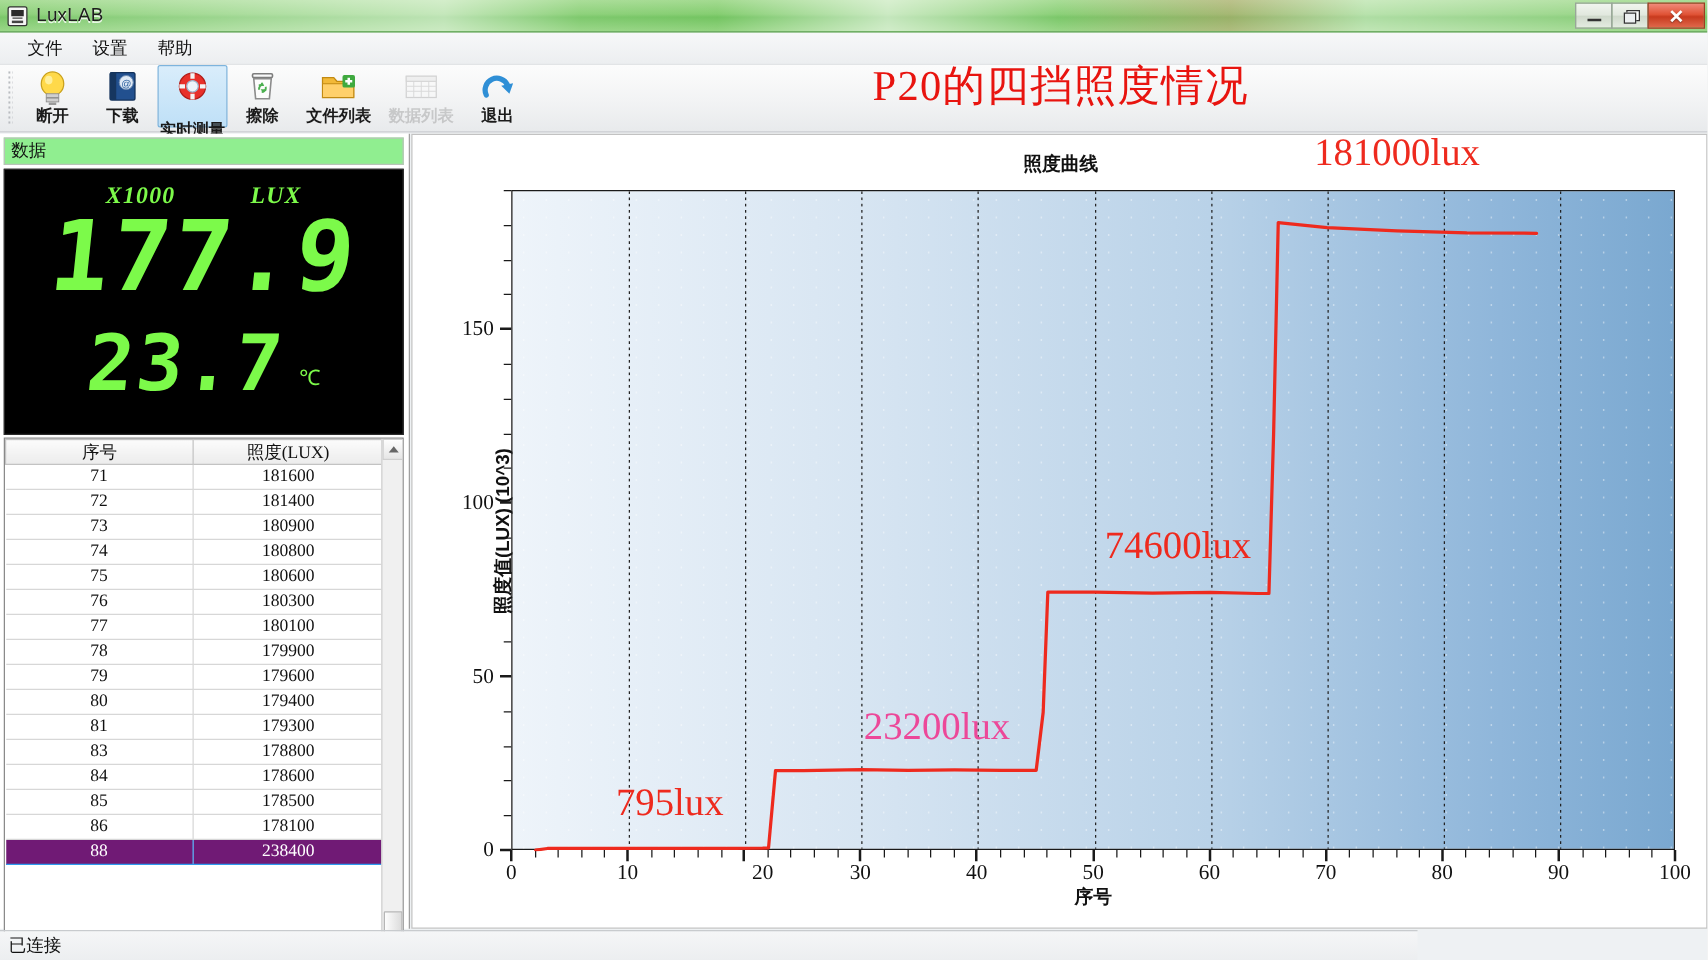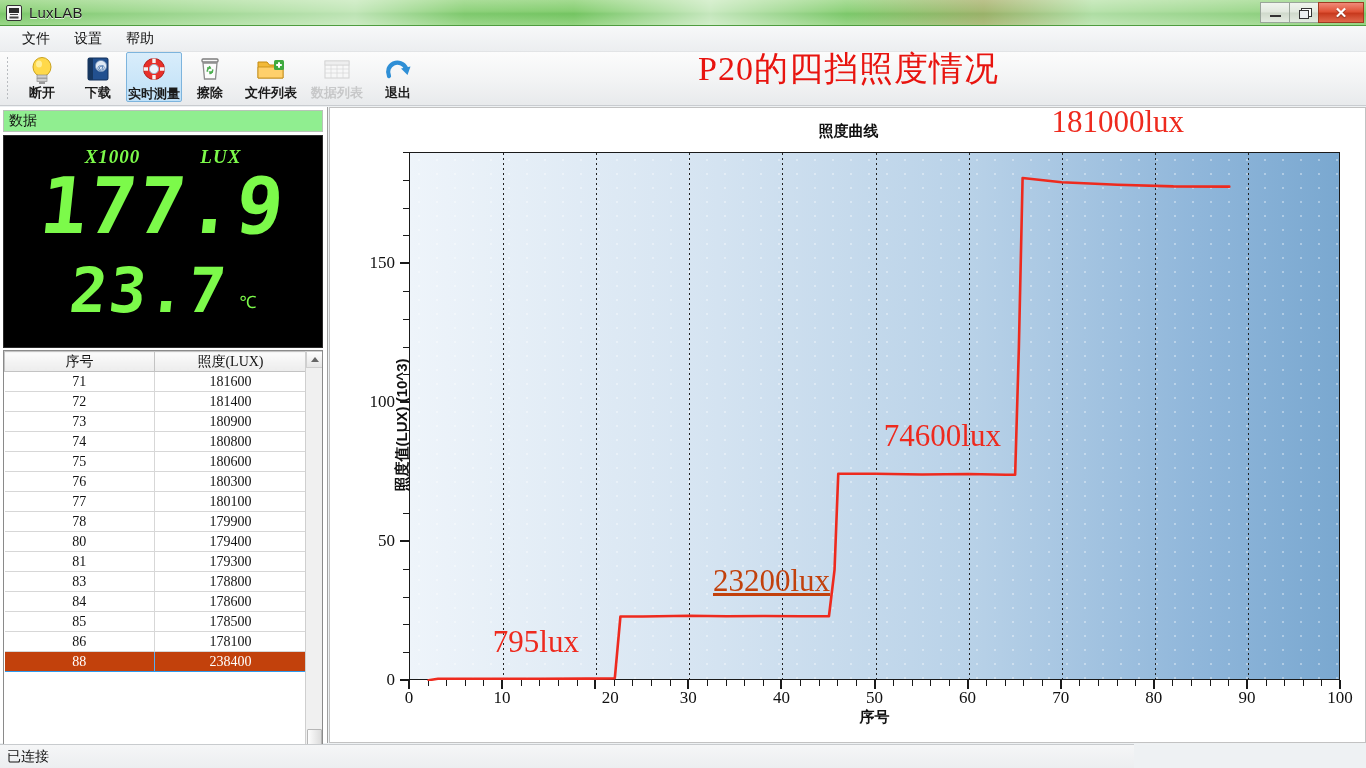--- a/index.html
+++ b/index.html
@@ -125,20 +125,21 @@
     width: 56px; height: 50px;
     display: flex; flex-direction: column; align-items: center;
     justify-content: flex-start;
     padding-top: 3px;
     position: relative;
   }
   .tb-btn.selected {
     background: linear-gradient(to bottom, #d9edfb 0%, #bfe0f7 100%);
     border: 1px solid #7db4dd;
     border-radius: 2px;
+    gap: 10px;
   }
   .tb-btn.disabled { opacity: 0.45; }
   .tb-icon { width: 32px; height: 30px; position: relative; }
   .tb-label {
     font-size: 13px; color: #1b1b1b;
     white-space: nowrap; line-height: 16px; font-weight: bold;
   }
   .tb-btn.disabled .tb-label { color: #9a9a9a; }
 
   
@@ -218,21 +219,21 @@
   table.datatable th:first-child { width: 150px; }
   table.datatable td {
     height: 20px;
     border-bottom: 1px solid #d7d7d7;
     border-right: 1px solid #d7d7d7;
     text-align: center;
     font-size: 14px; color: #111;
   }
   table.datatable td:first-child { width: 150px; }
   table.datatable tr.selected td {
-    background: #c2410c; color: #fff; border-bottom-color: #2e9bef;
+    background: #701a75; color: #fff; border-bottom-color: #2e9bef;
     border-right-color: #56aef3;
   }
   
   #tablescroll {
     position: absolute; right: 0; top: 0;
     width: 17px; height: 100%;
     background: #f0f0f0;
     border-left: 1px solid #cfcfcf;
   }
   .sb-arrow {
@@ -501,20 +502,24 @@
               <td>76</td>
               <td>180300</td>
             </tr>
             <tr>
               <td>77</td>
               <td>180100</td>
             </tr>
             <tr>
               <td>78</td>
               <td>179900</td>
+            </tr>
+            <tr>
+              <td>79</td>
+              <td>179600</td>
             </tr>
             <tr>
               <td>80</td>
               <td>179400</td>
             </tr>
             <tr>
               <td>81</td>
               <td>179300</td>
             </tr>
             <tr>
@@ -660,21 +665,21 @@
           <div class="vgrid" style="left: 744.8px;"></div>
           <div class="vgrid" style="left: 837.9px;"></div>
         </div>
       <svg id="series-svg" width="931" height="528" viewBox="0 0 931 528" style="position:absolute;left:0;top:0">
         <polyline id="series-path" fill="none" stroke="#ee2a1e" stroke-width="2.6" stroke-linejoin="round" stroke-linecap="round" points="18.62,527.17 27.93,525.79 74.48,525.79 130.34,525.78 176.89,525.64 200.16,525.50 204.82,525.22 210.41,463.53 232.75,463.53 279.30,462.69 316.54,463.25 353.78,462.97 391.02,463.25 418.95,463.25 424.54,416.84 428.26,320.69 465.50,320.69 512.05,321.52 558.60,320.97 595.84,321.80 605.15,321.80 608.87,194.53 612.60,25.01 651.70,29.18 707.56,31.68 763.42,33.35 819.28,33.63"></polyline>
       </svg>
     </div>
 
     <div id="annotations">
         <div class="annot" style="color: rgb(238, 42, 30); left: 162.79px; top: 515.768px;">795lux</div>
-        <div class="annot" style="color: #c2410c; left: 383px; top: 454.632px; text-decoration: underline;">23200lux</div>
+        <div class="annot" style="color: #ec4899; left: 361px; top: 454.632px;">23200lux</div>
         <div class="annot" style="color: rgb(238, 42, 30); left: 553.81px; top: 310.126px;">74600lux</div>
         <div class="annot" style="color: rgb(238, 42, 30); left: 721.39px; top: -3.89474px;">181000lux</div>
       </div>
   </div>
 
   <div id="statusbar">
     <span>已连接</span>
   </div>
 
 </div>

